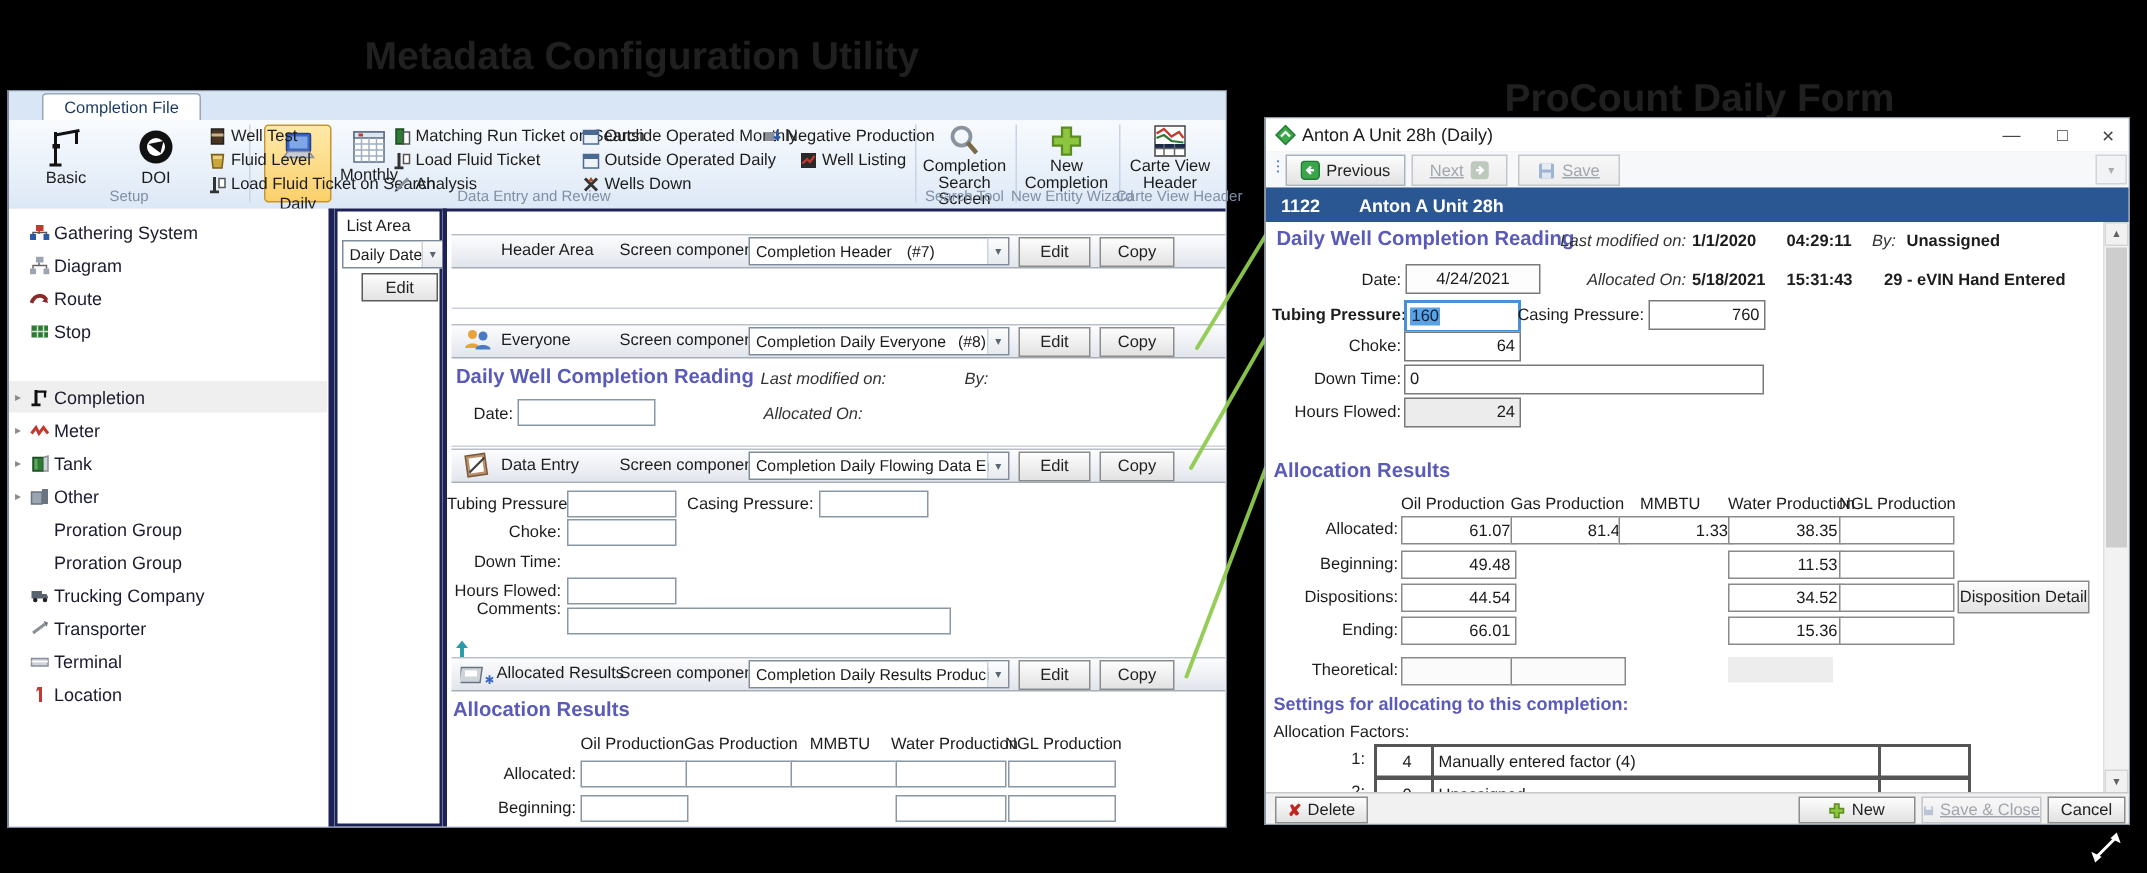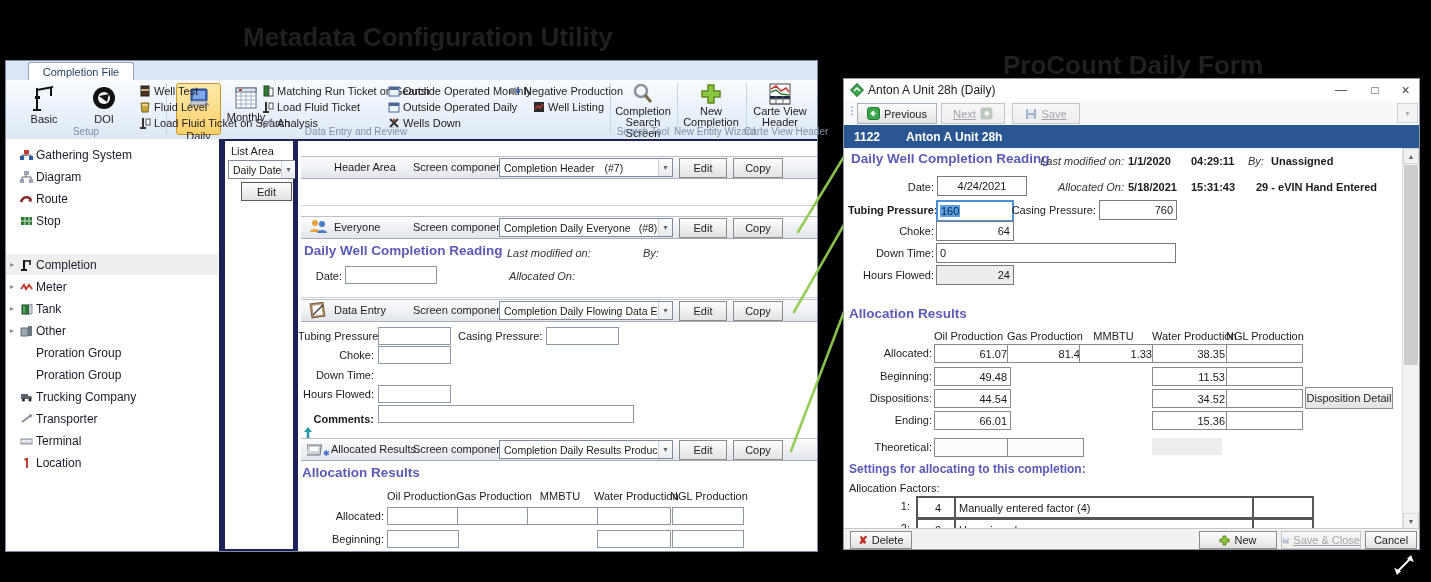--- a/index.html
+++ b/index.html
@@ -448,21 +448,21 @@
 
       <span class="rlbl" style="left:0px;top:189px;width:76px;">Tubing Pressure:</span>
       <div class="tb" style="left:80px;top:186px;width:65px;height:16px;"></div>
       <span class="rlbl" style="left:160px;top:189px;width:84px;">Casing Pressure:</span>
       <div class="tb" style="left:248px;top:186px;width:65px;height:16px;"></div>
       <span class="rlbl" style="left:0px;top:208px;width:76px;">Choke:</span>
       <div class="tb" style="left:80px;top:205px;width:65px;height:16px;"></div>
       <span class="rlbl" style="left:0px;top:228px;width:76px;">Down Time:</span>
       <span class="rlbl" style="left:0px;top:247px;width:76px;">Hours Flowed:</span>
       <div class="tb" style="left:80px;top:244px;width:65px;height:16px;"></div>
-      <span class="rlbl" style="left:0px;top:272px;width:76px;font-weight:bold;">Comments:</span>
+      <span class="rlbl" style="left:0px;top:259px;width:76px;">Comments:</span>
       <div class="tb" style="left:80px;top:264px;width:248px;height:16px;"></div>
 
       <span class="w" style="left:5px;top:286px;">
         <svg width="10" height="11" viewBox="0 0 10 11">
             <path d="M5 0 L9 5 L6.3 5 L6.3 11 L3.7 11 L3.7 5 L1 5 Z" fill="#2a9aa8"></path>
           </svg>
         </span>
 
       <div class="sbar" style="top:297px;">
         <span class="w" style="left:6px;top:2px;">

